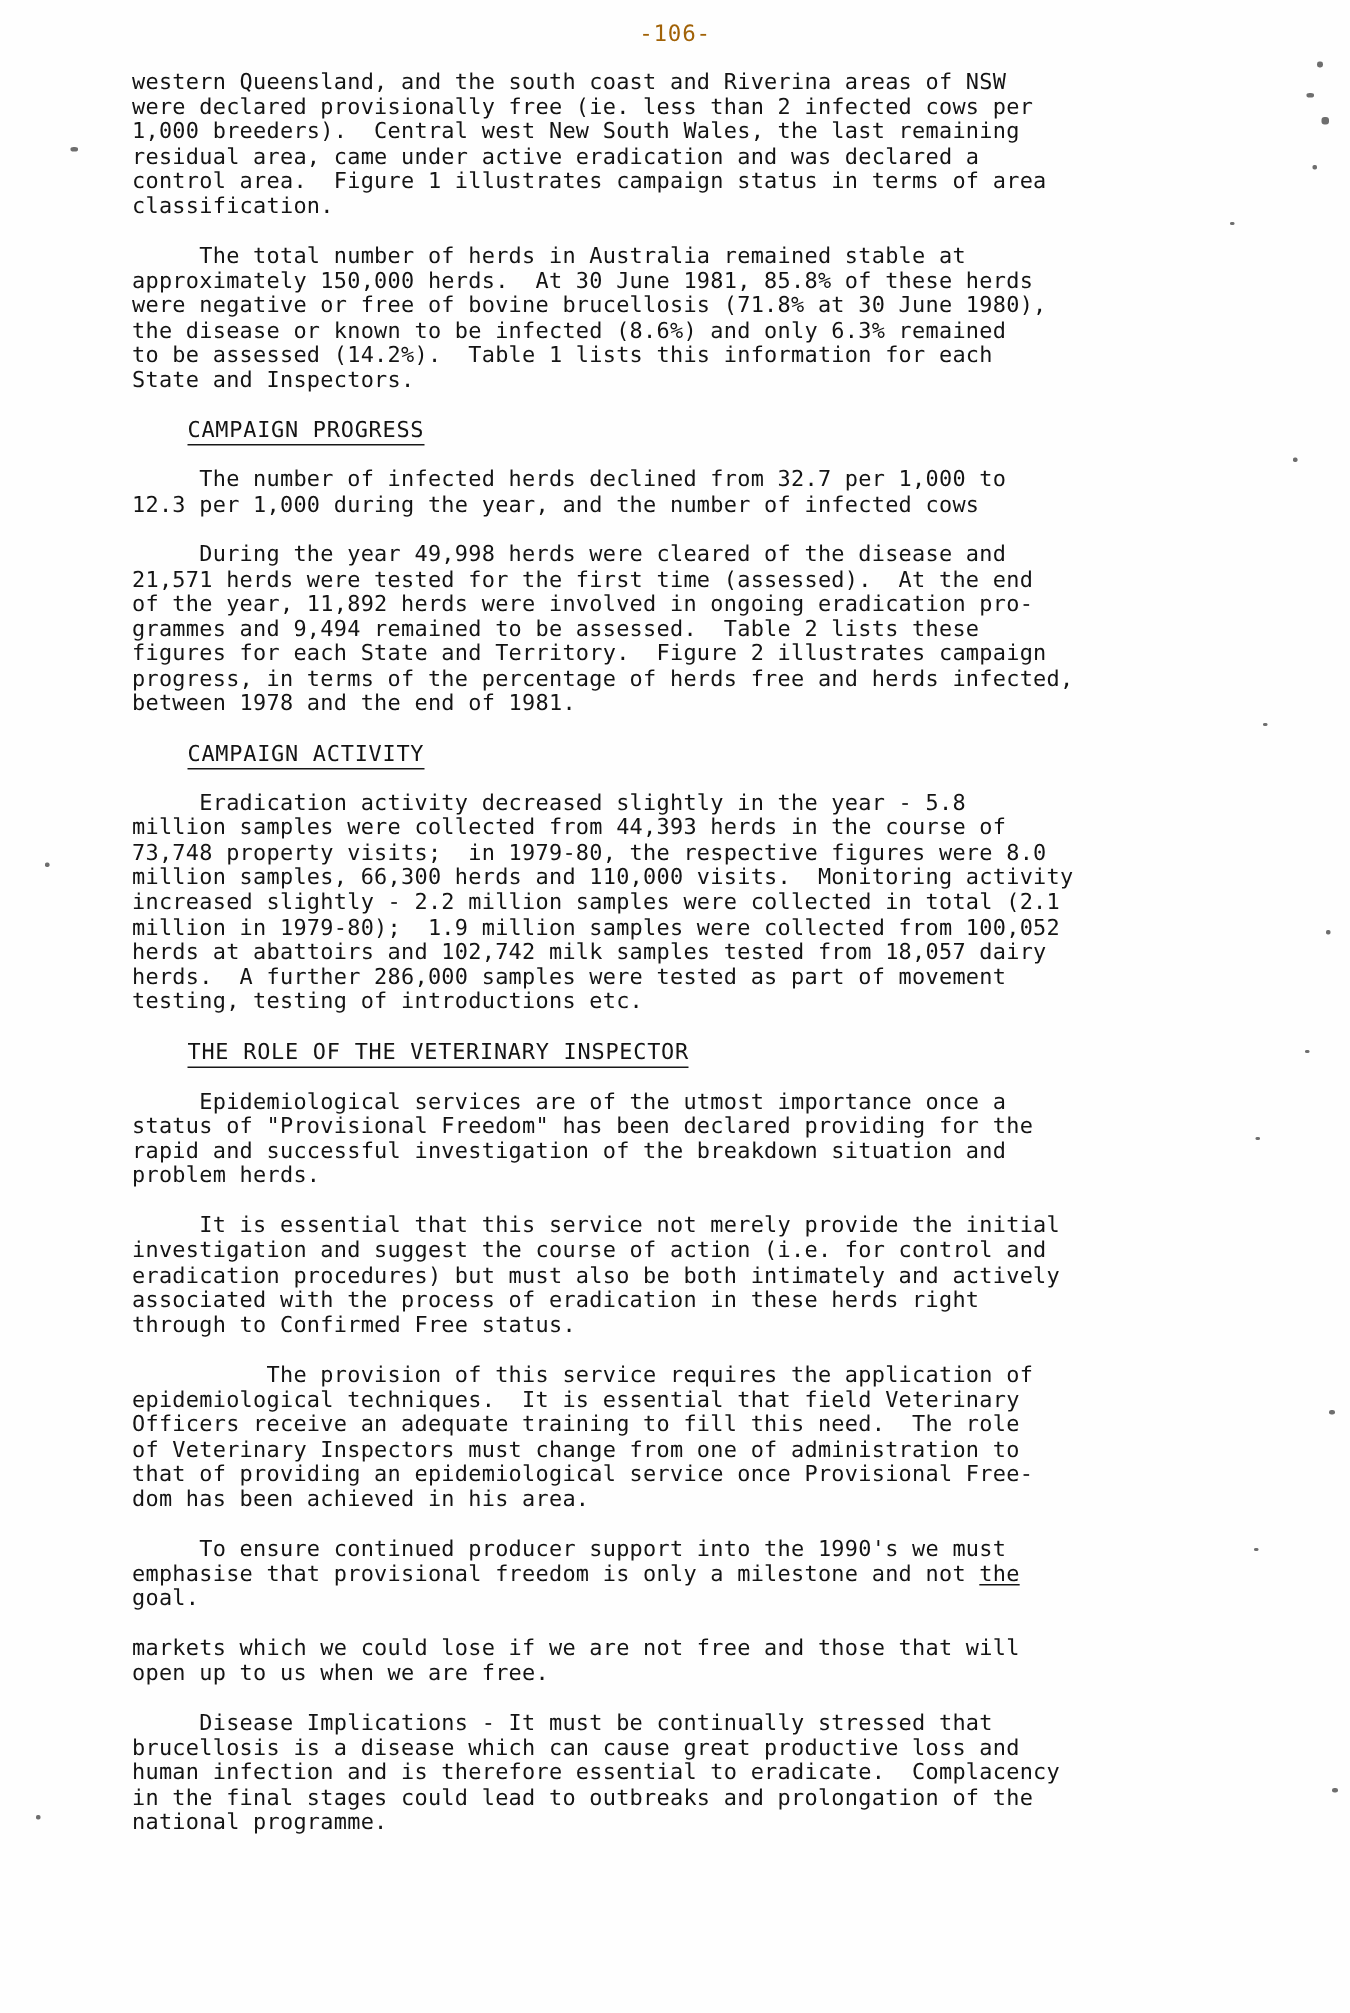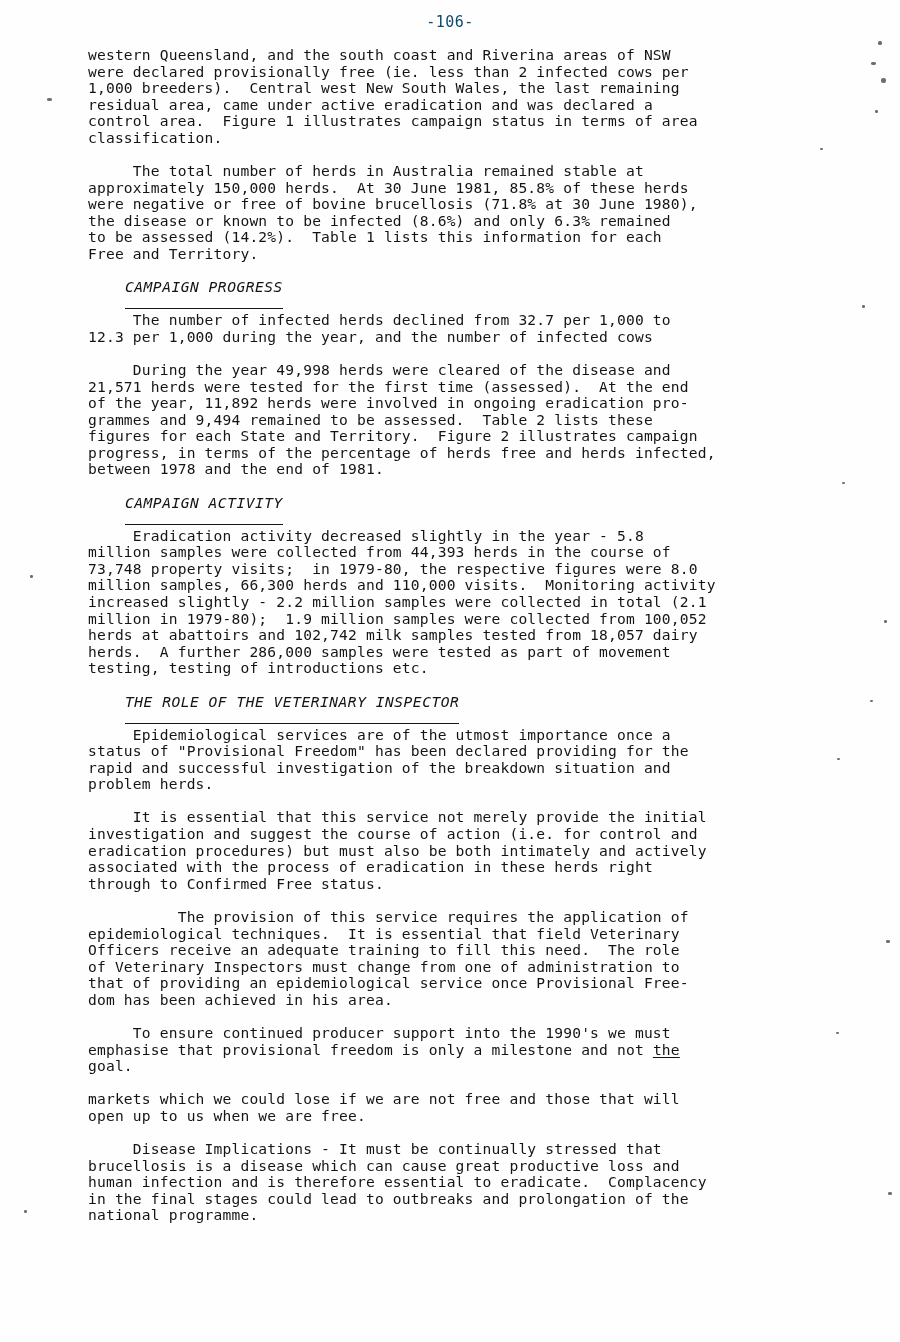--- a/index.html
+++ b/index.html
@@ -23,21 +23,21 @@
   }
 
   .page-number {
     position: absolute;
     top: 13px;
     left: 0;
     width: 900px;
     text-align: center;
     font-size: 15px;
     letter-spacing: 0.5px;
-    color: #0c4a6e;
+    color: #a16207;
   }
 
   .body-text {
     position: absolute;
     top: 47px;
     left: 88px;
     width: 720px;
   }
 
   .para {
@@ -53,23 +53,22 @@
   }
 
   .heading {
     margin: 0 0 16.5px 0;
   }
   .heading .line {
     padding-left: 37px;
   }
   .heading .htext {
     border-bottom: 1.3px solid #181818;
-    padding-bottom: 13px;
+    padding-bottom: 1px;
     letter-spacing: 0.5px;
-    font-style: italic;
   }
 
   .u { text-decoration: underline; text-underline-offset: 2px; }
 
   
   .speck {
     position: absolute;
     background: #6e6e6e;
     border-radius: 40%;
   }
@@ -89,21 +88,21 @@
         <div class="line">residual area, came under active eradication and was declared a</div>
         <div class="line">control area.  Figure 1 illustrates campaign status in terms of area</div>
         <div class="line">classification.</div>
       </div>
       <div class="para">
         <div class="line">     The total number of herds in Australia remained stable at</div>
         <div class="line">approximately 150,000 herds.  At 30 June 1981, 85.8% of these herds</div>
         <div class="line">were negative or free of bovine brucellosis (71.8% at 30 June 1980),</div>
         <div class="line">the disease or known to be infected (8.6%) and only 6.3% remained</div>
         <div class="line">to be assessed (14.2%).  Table 1 lists this information for each</div>
-        <div class="line">Free and Territory.</div>
+        <div class="line">State and Inspectors.</div>
       </div>
       <div class="heading">
         <div class="line"><span class="htext">CAMPAIGN PROGRESS</span></div>
       </div>
       <div class="para">
         <div class="line">     The number of infected herds declined from 32.7 per 1,000 to</div>
         <div class="line">12.3 per 1,000 during the year, and the number of infected cows</div>
       </div>
       <div class="para">
         <div class="line">     During the year 49,998 herds were cleared of the disease and</div>

